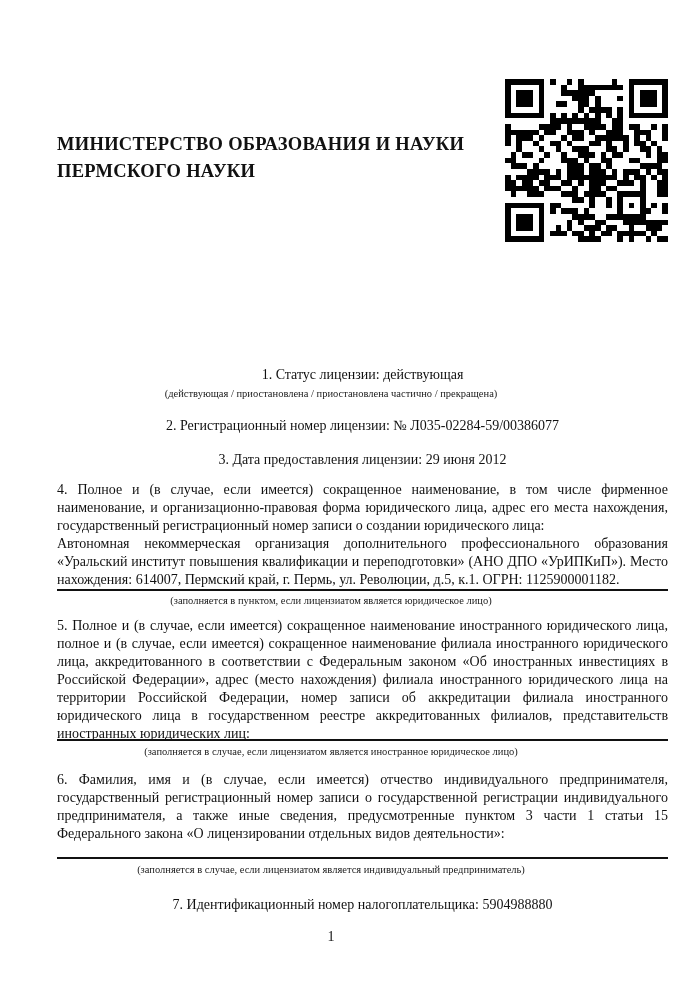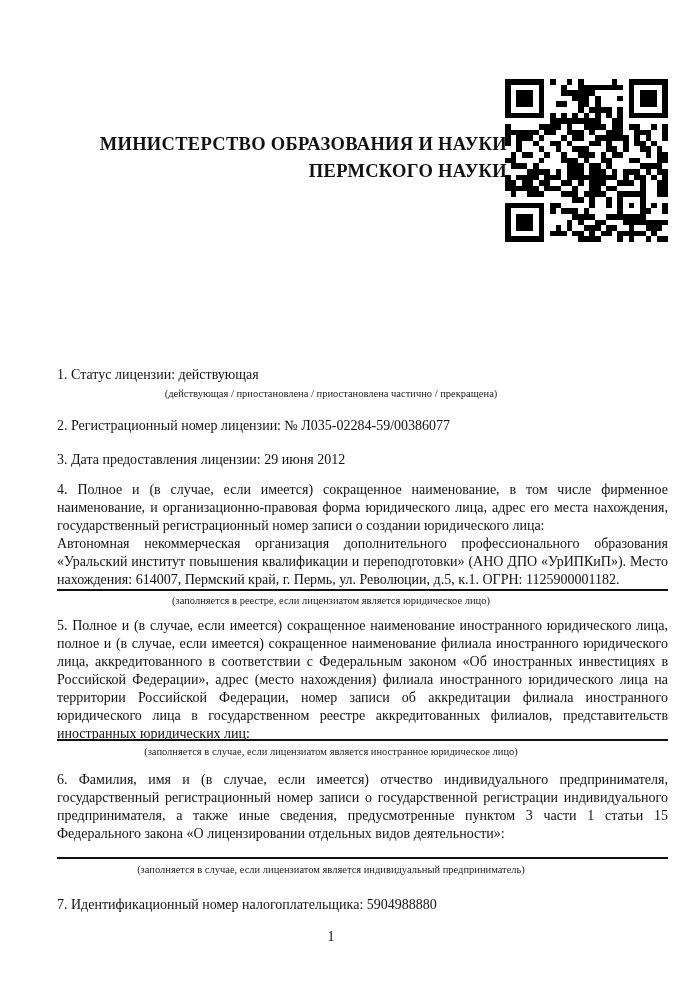--- a/index.html
+++ b/index.html
@@ -6,26 +6,26 @@
   .page {
     position: relative;
     width: 700px;
     height: 989px;
     margin: 0 auto;
     background: #ffffff;
     font-family: "Liberation Serif", "DejaVu Serif", serif;
     color: #111111;
     overflow: hidden;
   }
-  .abs { position: absolute; }
+  .abs { position: absolute; text-align: center; }
 
   
   .ministry {
     left: 57px; top: 131px; width: 450px;
-    text-align: right;
+    text-align: left;
   }
   .ministry-line {
     font-size: 18.5px; font-weight: bold; line-height: 27px;
     letter-spacing: 0.3px; white-space: nowrap;
   }
   .ministry-caption { font-size: 11px; line-height: 13px; margin-top: 4px; }
 
   .qr { left: 505px; top: 79px; width: 163px; height: 163px; }
   .qr svg { width: 100%; height: 100%; display: block; }
 
@@ -512,21 +512,21 @@
   <div class="abs body-line" style="top:366px">1. Статус лицензии: действующая</div>
   <div class="abs small-caption" style="top:387px">(действующая / приостановлена / приостановлена частично / прекращена)</div>
 
   <div class="abs body-line" style="top:417px">2. Регистрационный номер лицензии: № Л035-02284-59/00386077</div>
 
   <div class="abs body-line" style="top:451px">3. Дата предоставления лицензии: 29 июня 2012</div>
 
   <div class="abs body-line just" style="top:481px">4. Полное и (в случае, если имеется) сокращенное наименование, в том числе фирменное наименование, и организационно-правовая форма юридического лица, адрес его места нахождения, государственный регистрационный номер записи о создании юридического лица:</div>
   <div class="abs body-line just" style="top:535px">Автономная некоммерческая организация дополнительного профессионального образования «Уральский институт повышения квалификации и переподготовки» (АНО ДПО «УрИПКиП»). Место нахождения: 614007, Пермский край, г. Пермь, ул. Революции, д.5, к.1. ОГРН: 1125900001182.</div>
   <div class="abs rule" style="top:589px"></div>
-  <div class="abs small-caption" style="top:594px">(заполняется в реестре, если лицензиатом является юридическое лицо)</div>
+  <div class="abs small-caption" style="top:594px">(заполняется в пунктом, если лицензиатом является юридическое лицо)</div>
 
   <div class="abs body-line just" style="top:617px">5. Полное и (в случае, если имеется) сокращенное наименование иностранного юридического лица, полное и (в случае, если имеется) сокращенное наименование филиала иностранного юридического лица, аккредитованного в соответствии с Федеральным законом «Об иностранных инвестициях в Российской Федерации», адрес (место нахождения) филиала иностранного юридического лица на территории Российской Федерации, номер записи об аккредитации филиала иностранного юридического лица в государственном реестре аккредитованных филиалов, представительств иностранных юридических лиц:</div>
   <div class="abs rule" style="top:739px"></div>
   <div class="abs small-caption" style="top:745px">(заполняется в случае, если лицензиатом является иностранное юридическое лицо)</div>
 
   <div class="abs body-line just" style="top:771px">6. Фамилия, имя и (в случае, если имеется) отчество индивидуального предпринимателя, государственный регистрационный номер записи о государственной регистрации индивидуального предпринимателя, а также иные сведения, предусмотренные пунктом 3 части 1 статьи 15 Федерального закона «О лицензировании отдельных видов деятельности»:</div>
   <div class="abs rule" style="top:857px"></div>
   <div class="abs small-caption" style="top:863px">(заполняется в случае, если лицензиатом является индивидуальный предприниматель)</div>
 
   <div class="abs body-line" style="top:896px">7. Идентификационный номер налогоплательщика: 5904988880</div>

